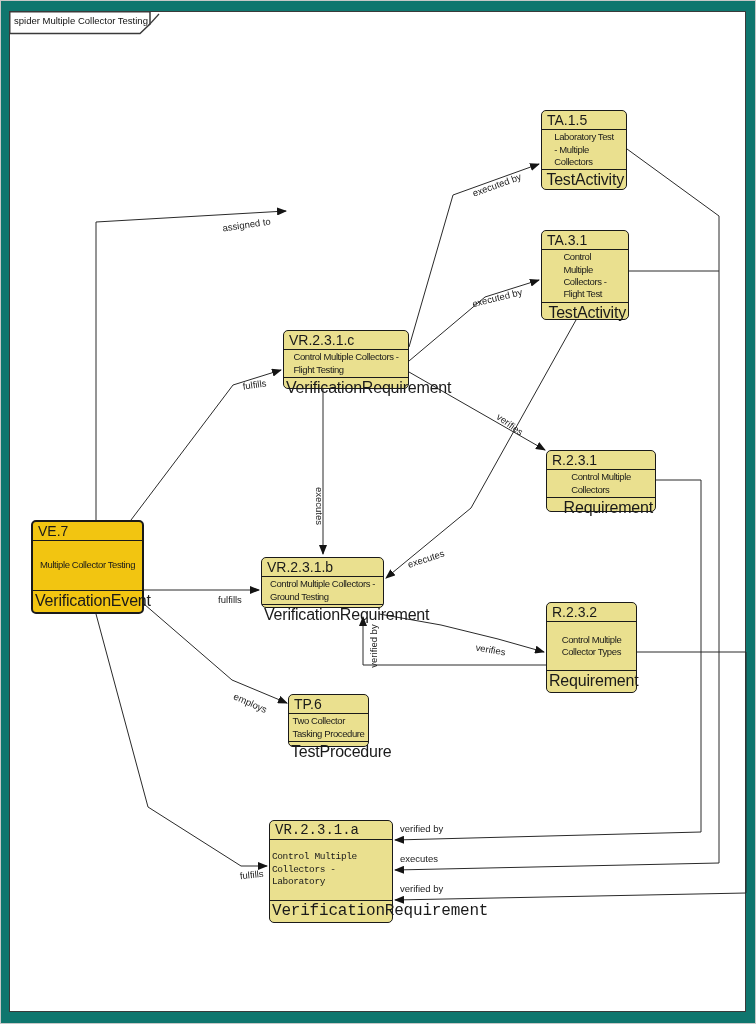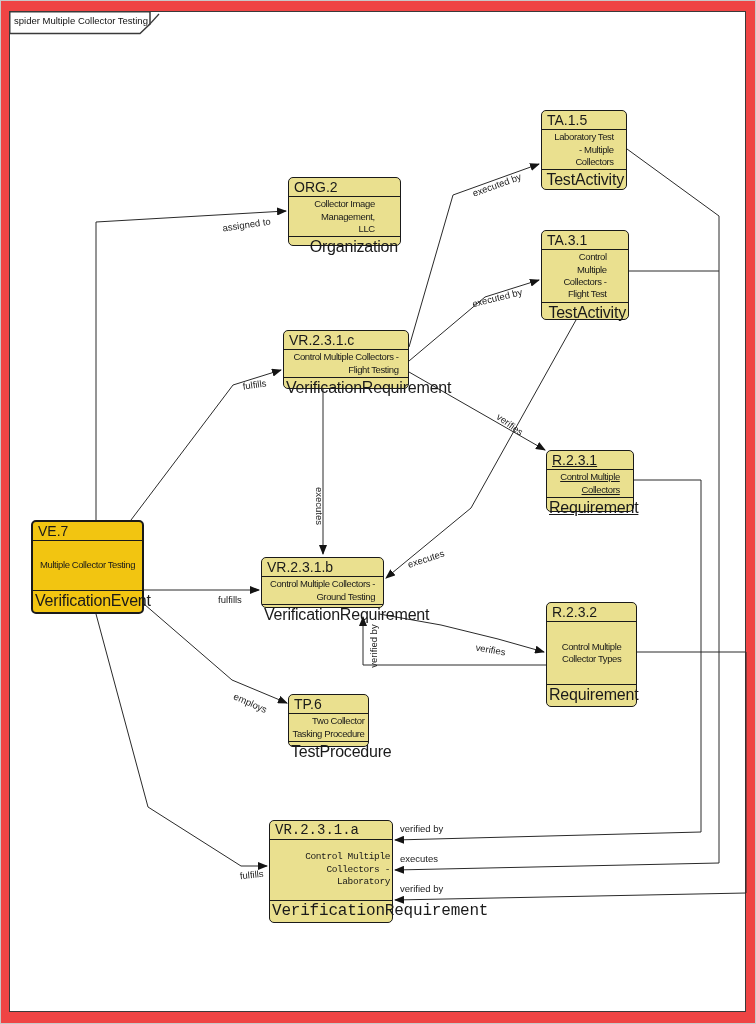--- a/index.html
+++ b/index.html
@@ -3,31 +3,31 @@
 <meta charset="utf-8">
 <style>
   :root{
     --node-fill:#EAE08F;
     --accent-fill:#F2C511;
     --line:#2a2a2a;
     --border:#1a1a1a;
   }
   html,body{margin:0;padding:0;background:#fff;}
   body{font-family:"Liberation Sans",sans-serif;color:#1a1a1a;}
-  #page{position:relative;width:756px;height:1024px;background:#ef4444;border:1px solid #c8c8c8;box-sizing:border-box;overflow:hidden;padding-left:20px;}
+  #page{position:relative;width:756px;height:1024px;background:#0f766e;border:1px solid #c8c8c8;box-sizing:border-box;overflow:hidden;padding-left:20px;}
   #frame{position:absolute;left:8px;top:10px;width:737px;height:1001px;border:1.5px solid #3a3a3a;box-sizing:border-box;background:#fff;}
   #tab{position:absolute;left:8px;top:10px;width:160px;height:26px;z-index:3;}
   #tab-title{position:absolute;left:13px;top:14px;font-size:9.5px;color:#111;z-index:4;white-space:nowrap;}
   #edges{position:absolute;left:0;top:0;width:756px;height:1024px;z-index:1;pointer-events:none;}
   #edges polyline, #edges path.tabline{fill:none;stroke:var(--line);stroke-width:1;}
   #edges text{font-family:"Liberation Sans",sans-serif;font-size:9.5px;fill:#222;}
   .node{position:absolute;background:var(--node-fill);border:1.5px solid var(--border);border-radius:5px;display:flex;flex-direction:column;box-sizing:border-box;z-index:2;}
   .node.accent{background:var(--accent-fill);border-width:2px;}
   .node-header{position:relative;padding:2px 4px 1px 5px;border-bottom:1px solid var(--border);font-size:14px;line-height:1.1;}
-  .node-name{flex:1;display:flex;align-items:center;justify-content:center;text-align:right;font-size:9.5px;letter-spacing:-0.4px;line-height:1.3;white-space:pre-line;padding:1px 2px;}
+  .node-name{flex:1;display:flex;align-items:center;justify-content:center;text-align:left;font-size:9.5px;letter-spacing:-0.4px;line-height:1.3;white-space:pre-line;padding:1px 2px;}
   .node-type{border-top:1px solid var(--border);text-align:right;font-size:16px;letter-spacing:-0.2px;padding:1px 2px 2px 2px;line-height:1.15;}
 </style>
 </head>
 <body>
 
 <div id="page">
 
   <div id="frame"></div>
 
   <svg id="tab" width="160" height="26" viewBox="0 0 160 26">
@@ -70,27 +70,20 @@
     <text x="229" y="602" text-anchor="middle">fulfills</text>
     <text x="376" y="645" text-anchor="middle" transform="rotate(-90 376 645)">verified by</text>
     <text x="489" y="652" text-anchor="middle" transform="rotate(10 489 652)">verifies</text>
     <text x="248" y="705" text-anchor="middle" transform="rotate(24 248 705)">employs</text>
     <text x="251" y="877" text-anchor="middle" transform="rotate(-6 251 877)">fulfills</text>
     <text x="399" y="831">verified by</text>
     <text x="399" y="861">executes</text>
     <text x="399" y="891">verified by</text>
   </svg>
 
-  <div class="node" style="left:287px;top:176px;width:113px;height:69px;">
-    <div class="node-header">ORG.2</div>
-    <div class="node-name">Collector Image
-Management,
-LLC</div>
-    <div class="node-type">Organization</div>
-  </div>
 
   <div class="node" style="left:540px;top:109px;width:86px;height:80px;">
     <div class="node-header">TA.1.5</div>
     <div class="node-name">Laboratory Test
 - Multiple
 Collectors</div>
     <div class="node-type">TestActivity</div>
   </div>
 
   <div class="node" style="left:540px;top:229px;width:88px;height:90px;">
@@ -102,41 +95,41 @@
     <div class="node-type">TestActivity</div>
   </div>
 
   <div class="node" style="left:282px;top:329px;width:126px;height:59px;">
     <div class="node-header">VR.2.3.1.c</div>
     <div class="node-name">Control Multiple Collectors -
 Flight Testing</div>
     <div class="node-type">VerificationRequirement</div>
   </div>
 
-  <div class="node" style="left:545px;top:449px;width:88px;height:62px;text-decoration:underline;">
+  <div class="node" style="left:545px;top:449px;width:110px;height:62px;">
     <div class="node-header">R.2.3.1</div>
     <div class="node-name">Control Multiple
 Collectors</div>
     <div class="node-type">Requirement</div>
   </div>
 
   <div class="node accent" style="left:30px;top:519px;width:113px;height:94px;">
     <div class="node-header">VE.7</div>
     <div class="node-name">Multiple Collector Testing</div>
     <div class="node-type">VerificationEvent</div>
   </div>
 
   <div class="node" style="left:260px;top:556px;width:123px;height:51px;">
     <div class="node-header">VR.2.3.1.b</div>
     <div class="node-name">Control Multiple Collectors -
 Ground Testing</div>
     <div class="node-type">VerificationRequirement</div>
   </div>
 
-  <div class="node" style="left:545px;top:601px;width:91px;height:105px;">
+  <div class="node" style="left:545px;top:601px;width:91px;height:91px;">
     <div class="node-header">R.2.3.2</div>
     <div class="node-name">Control Multiple
 Collector Types</div>
     <div class="node-type">Requirement</div>
   </div>
 
   <div class="node" style="left:287px;top:693px;width:81px;height:53px;">
     <div class="node-header">TP.6</div>
     <div class="node-name">Two Collector
 Tasking Procedure</div>

